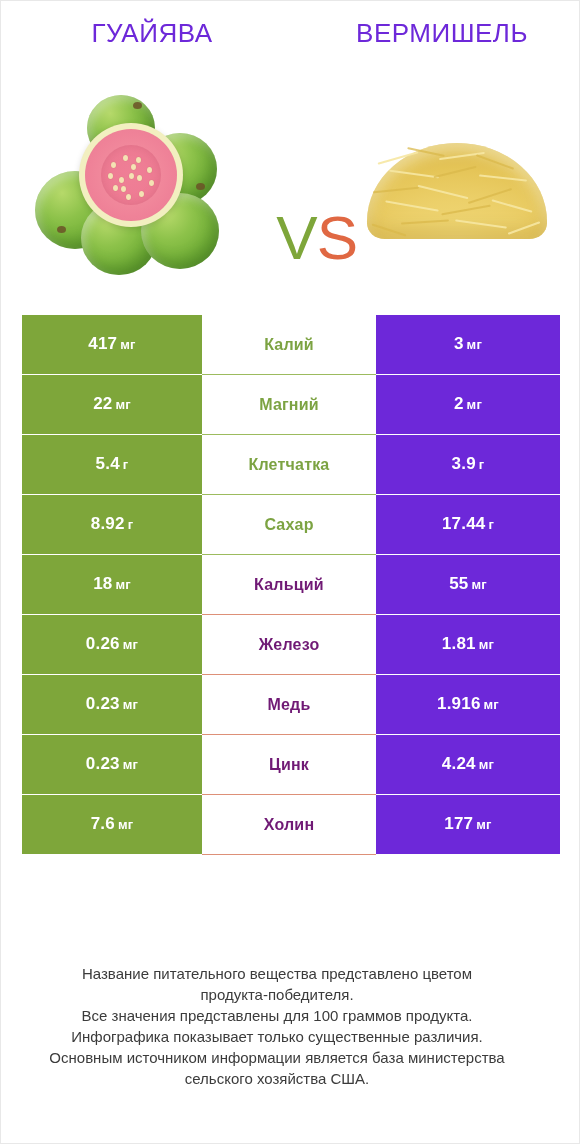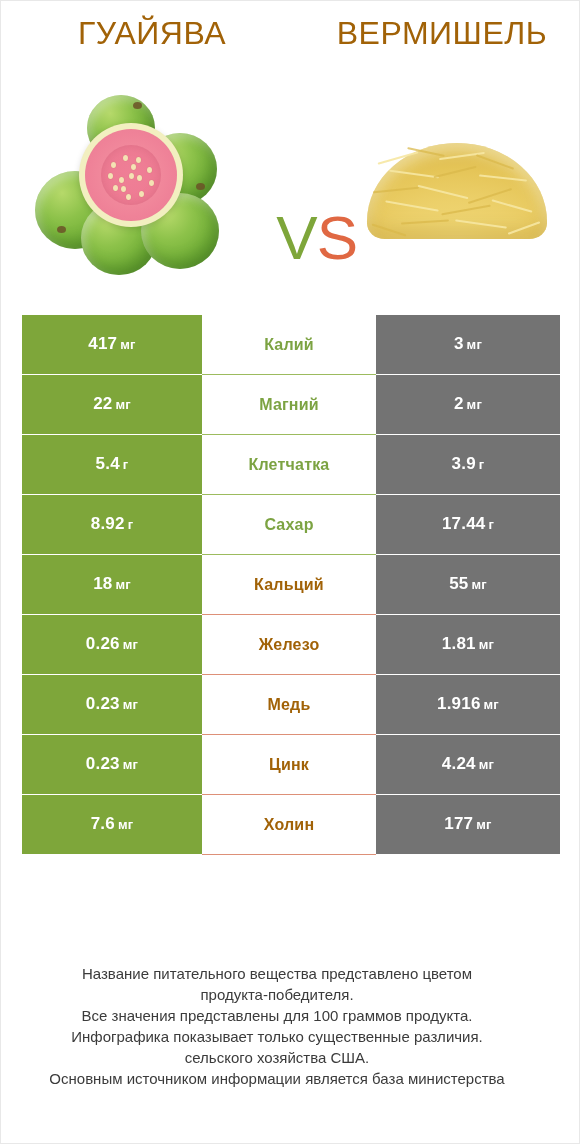--- a/index.html
+++ b/index.html
@@ -37,24 +37,24 @@
   }
   .title-cell {
     flex: 0 0 50%;
     display: flex;
     align-items: flex-start;
     justify-content: center;
   }
   .title-cell.left  { padding-left: 6px; }
   .title-cell.right { padding-right: 6px; }
   .title-text {
-    font-size: 32px;
+    font-size: 26px;
     font-weight: 400;
     letter-spacing: 0.5px;
-    color: #a16207;
+    color: #6d28d9;
     line-height: 32px;
     white-space: nowrap;
   }
 
   
   .hero {
     position: absolute;
     top: 78px;
     left: 0;
     width: 580px;
@@ -195,21 +195,21 @@
     border-bottom: 1px solid #ffffff;
   }
   .cell-mid {
     flex: 1 1 auto;
     background: #ffffff;
     border-bottom: 1px solid #9cbb5e;
   }
   .cell-mid.win-right { border-bottom-color: #dd9078; }
   .cell-right {
     flex: 0 0 184px;
-    background: #737373;
+    background: #6d28d9;
     border-bottom: 1px solid #ffffff;
   }
   .row:last-child .cell-left,
   .row:last-child .cell-right { border-bottom: 1px solid #ffffff; }
 
   .val {
     color: #ffffff;
     font-weight: bold;
     font-size: 17px;
     line-height: 20px;
@@ -222,21 +222,21 @@
     margin-left: 3px;
   }
   .nut {
     font-weight: bold;
     font-size: 16px;
     line-height: 20px;
     letter-spacing: 0.2px;
     white-space: nowrap;
     color: #7CA342;
   }
-  .nut.win-right { color: #a16207; }
+  .nut.win-right { color: #701a75; }
 
   
   .footer {
     position: absolute;
     left: 16px;
     top: 962px;
     width: 520px;
     text-align: center;
     color: #3b3b3b;
     font-size: 15px;
@@ -419,17 +419,17 @@
           <span class="val">177<span class="unit">мг</span></span>
         </div>
       </div>
     </div>
 
   <div class="footer">
       <p>Название питательного вещества представлено цветом</p>
       <p>продукта-победителя.</p>
       <p>Все значения представлены для 100 граммов продукта.</p>
       <p>Инфографика показывает только существенные различия.</p>
+      <p>Основным источником информации является база министерства</p>
       <p>сельского хозяйства США.</p>
-      <p>Основным источником информации является база министерства</p>
     </div>
 
 </div>
 
 </body></html>

